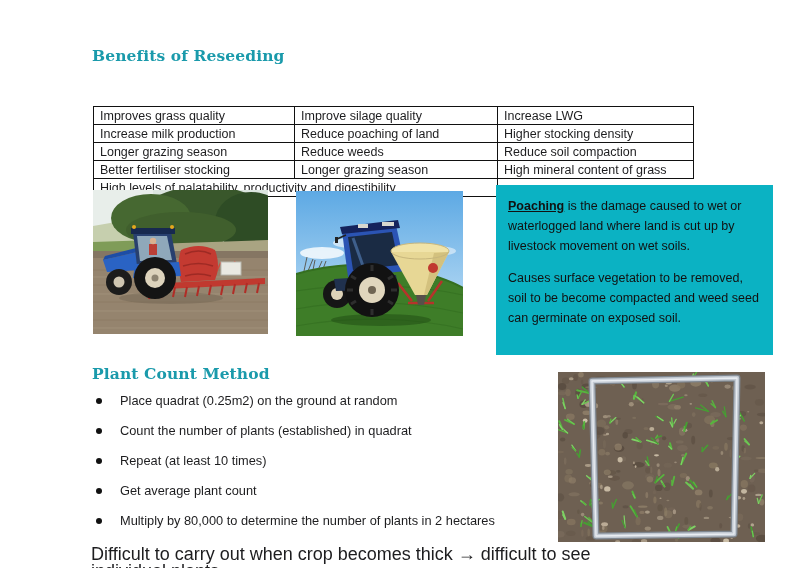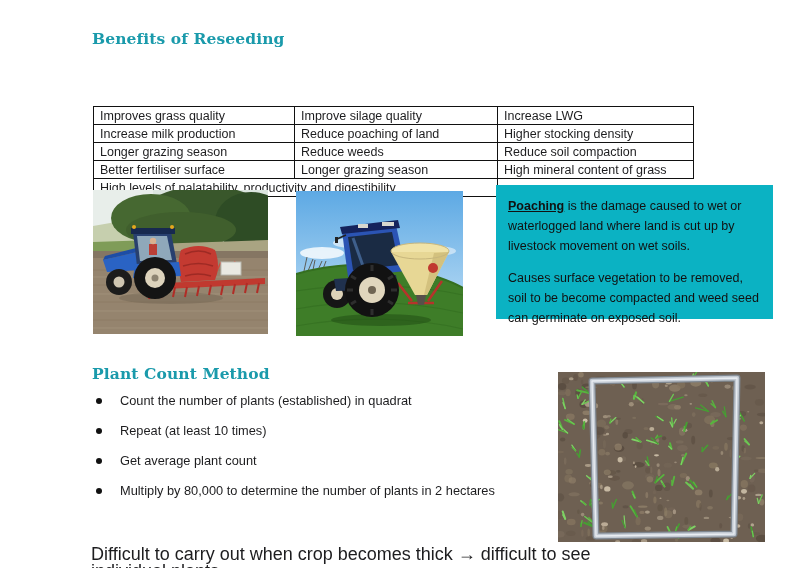--- a/index.html
+++ b/index.html
@@ -1,34 +1,34 @@
 <!DOCTYPE html>
 <html><head>
 <meta charset="utf-8">
 <style>
   html,body{margin:0;padding:0;background:#ffffff;}
   .page{position:relative;width:790px;height:568px;background:#ffffff;overflow:hidden;
         font-family:"Liberation Sans",sans-serif;color:#1d1d1f;}
   .doc-heading{position:absolute;left:92px;margin:0;
         font-family:"DejaVu Serif",serif;font-weight:bold;font-size:15.5px;line-height:19px;
         color:#1a9aab;letter-spacing:.1px;}
-  #benefits-heading{top:29px;}
+  #benefits-heading{top:46px;}
   #plantcount-heading{top:364px;}
 
   table.benefits{position:absolute;left:93px;top:63px;width:600px;border-collapse:collapse;table-layout:fixed;margin-top:43px;}
   table.benefits td{border:1.5px solid #111;height:17px;padding:0 2px 0 6px;
         font-size:12.5px;line-height:16px;white-space:nowrap;overflow:hidden;}
   table.benefits td.no-border{border:none;}
 
   .photo{position:absolute;display:block;}
   #left-photo{left:93px;top:190px;}
   #right-photo{left:296px;top:191px;}
   #quadrat-photo{left:558px;top:372px;}
 
-  .callout{position:absolute;left:496px;top:185px;width:277px;height:134px;background:#0bb2c3;
+  .callout{position:absolute;left:496px;top:185px;width:277px;height:170px;background:#0bb2c3;
         box-sizing:border-box;padding:11px 12px 0 12px;}
   .callout p{margin:0 0 12px 0;font-size:12.5px;line-height:20px;color:#111;}
   .callout .term{font-weight:bold;text-decoration:underline;}
 
   ul.bullets{position:absolute;left:92px;top:392px;width:478px;margin:0;padding:0;list-style:none;}
   ul.bullets li{position:relative;padding-left:28px;font-size:12.8px;line-height:17px;margin-bottom:13px;}
   ul.bullets li .dot{position:absolute;left:4px;top:6px;width:6px;height:6px;border-radius:50%;background:#111;}
 
   .footer-note{position:absolute;left:91px;top:546px;width:560px;margin:0;font-size:18px;line-height:17px;}
 </style>
@@ -55,21 +55,21 @@
         <td>Increase milk production</td>
         <td>Reduce poaching of land</td>
         <td>Higher stocking density</td>
       </tr>
       <tr>
         <td>Longer grazing season</td>
         <td>Reduce weeds</td>
         <td>Reduce soil compaction</td>
       </tr>
       <tr>
-        <td>Better fertiliser surface</td>
+        <td>Better fertiliser stocking</td>
         <td>Longer grazing season</td>
         <td>High mineral content of grass</td>
       </tr>
       <tr>
         <td colspan="2">High levels of palatability, productivity and digestibility</td>
         <td class="no-border"></td>
       </tr>
     </tbody>
   </table>
 
@@ -169,20 +169,21 @@
   </svg>
 
   <div class="callout">
     <p><span class="term">Poaching</span><span> is the damage caused to wet or waterlogged land where land is cut up by livestock movement on wet soils.</span></p>
     <p>Causes surface vegetation to be removed, soil to be become compacted and weed seed can germinate on exposed soil.</p>
   </div>
 
   <h2 class="doc-heading" id="plantcount-heading">Plant Count Method</h2>
 
   <ul class="bullets">
+    <li><span class="dot"></span><span>Place quadrat (0.25m2) on the ground  at random</span></li>
     <li><span class="dot"></span><span>Count the number of plants (established) in quadrat</span></li>
     <li><span class="dot"></span><span>Repeat (at least 10 times)</span></li>
     <li><span class="dot"></span><span>Get average plant count</span></li>
     <li><span class="dot"></span><span>Multiply by 80,000 to determine the number of plants in 2 hectares</span></li>
   </ul>
 
   <svg class="photo" id="quadrat-photo" width="207" height="170" viewBox="0 0 207 170" aria-label="quadrat-frame-on-soil-with-seedlings-photo">
     <rect width="207" height="170" fill="#6e6052"></rect>
     <g id="qdeco">
         <ellipse cx="124.4" cy="76.2" rx="5.3" ry="3.3" fill="#7b6c5c" opacity="0.64"></ellipse>

